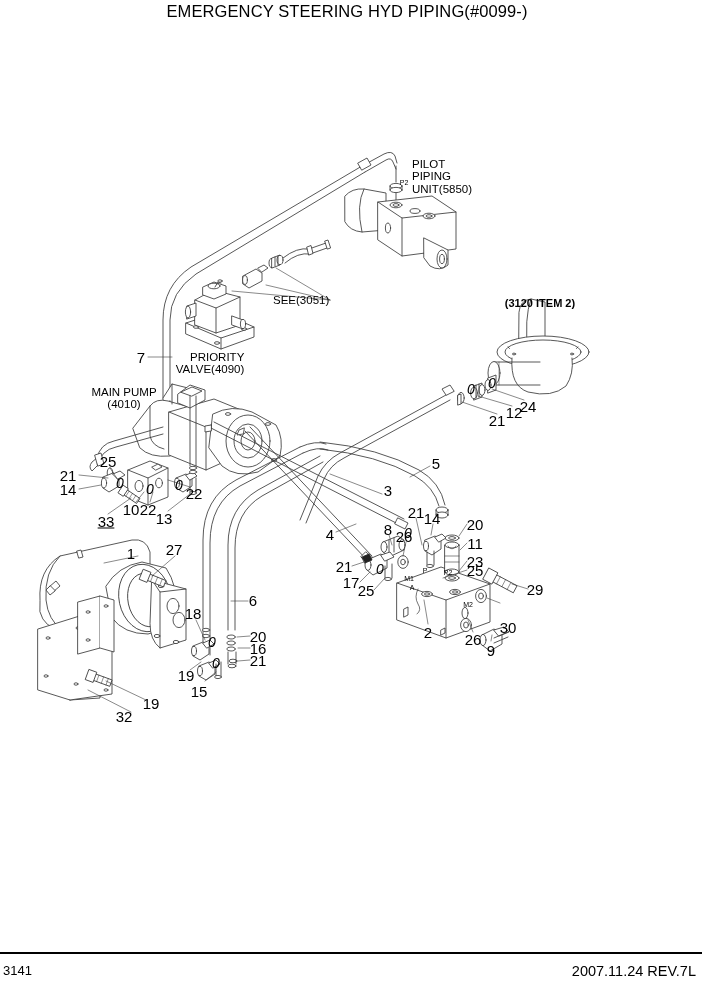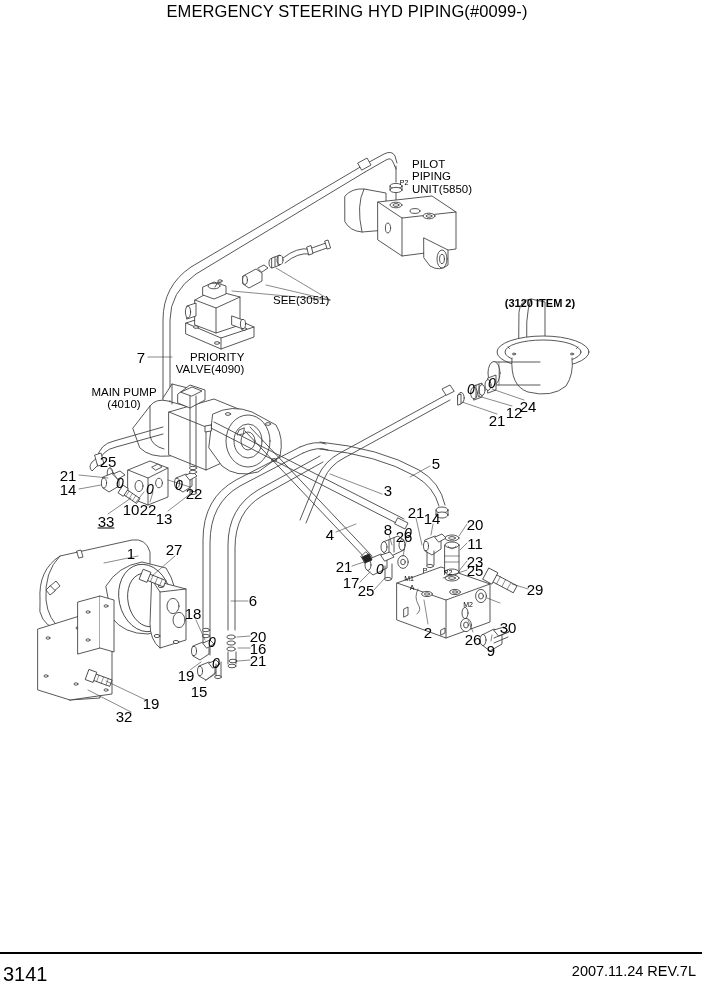--- a/index.html
+++ b/index.html
@@ -2,21 +2,21 @@
 <html><head>
 <meta charset="utf-8">
 <title>Emergency Steering Hyd Piping</title>
 <style>
   html,body{margin:0;padding:0;background:#fff;}
   body{width:702px;height:992px;position:relative;
        font-family:"Liberation Sans",sans-serif;color:#000;overflow:hidden;}
   #sheet{position:absolute;inset:0;width:702px;height:992px;}
   .title{position:absolute;left:0;top:2px;width:694px;text-align:center;
          font-size:16.5px;letter-spacing:.1px;white-space:nowrap;}
-  .footer-left{position:absolute;left:3px;top:963px;font-size:20px;}
+  .footer-left{position:absolute;left:3px;top:963px;font-size:13px;}
   .footer-right{position:absolute;right:6px;top:963px;font-size:14.5px;white-space:nowrap;}
   .rule{position:absolute;left:0;top:952px;width:702px;height:1.6px;background:#000;}
   svg{position:absolute;left:0;top:0;}
   .lbl{position:absolute;font-size:11.5px;line-height:12.4px;white-space:nowrap;}
   .lbl.c{text-align:center;transform:translateX(-50%);}
   .num{position:absolute;font-size:15px;line-height:15px;white-space:nowrap;
        transform:translate(-50%,-50%);}
   .port{position:absolute;font-size:7px;line-height:7px;white-space:nowrap;
         transform:translate(-50%,-50%);}
   .oring{position:absolute;font-size:14px;font-style:italic;line-height:14px;

